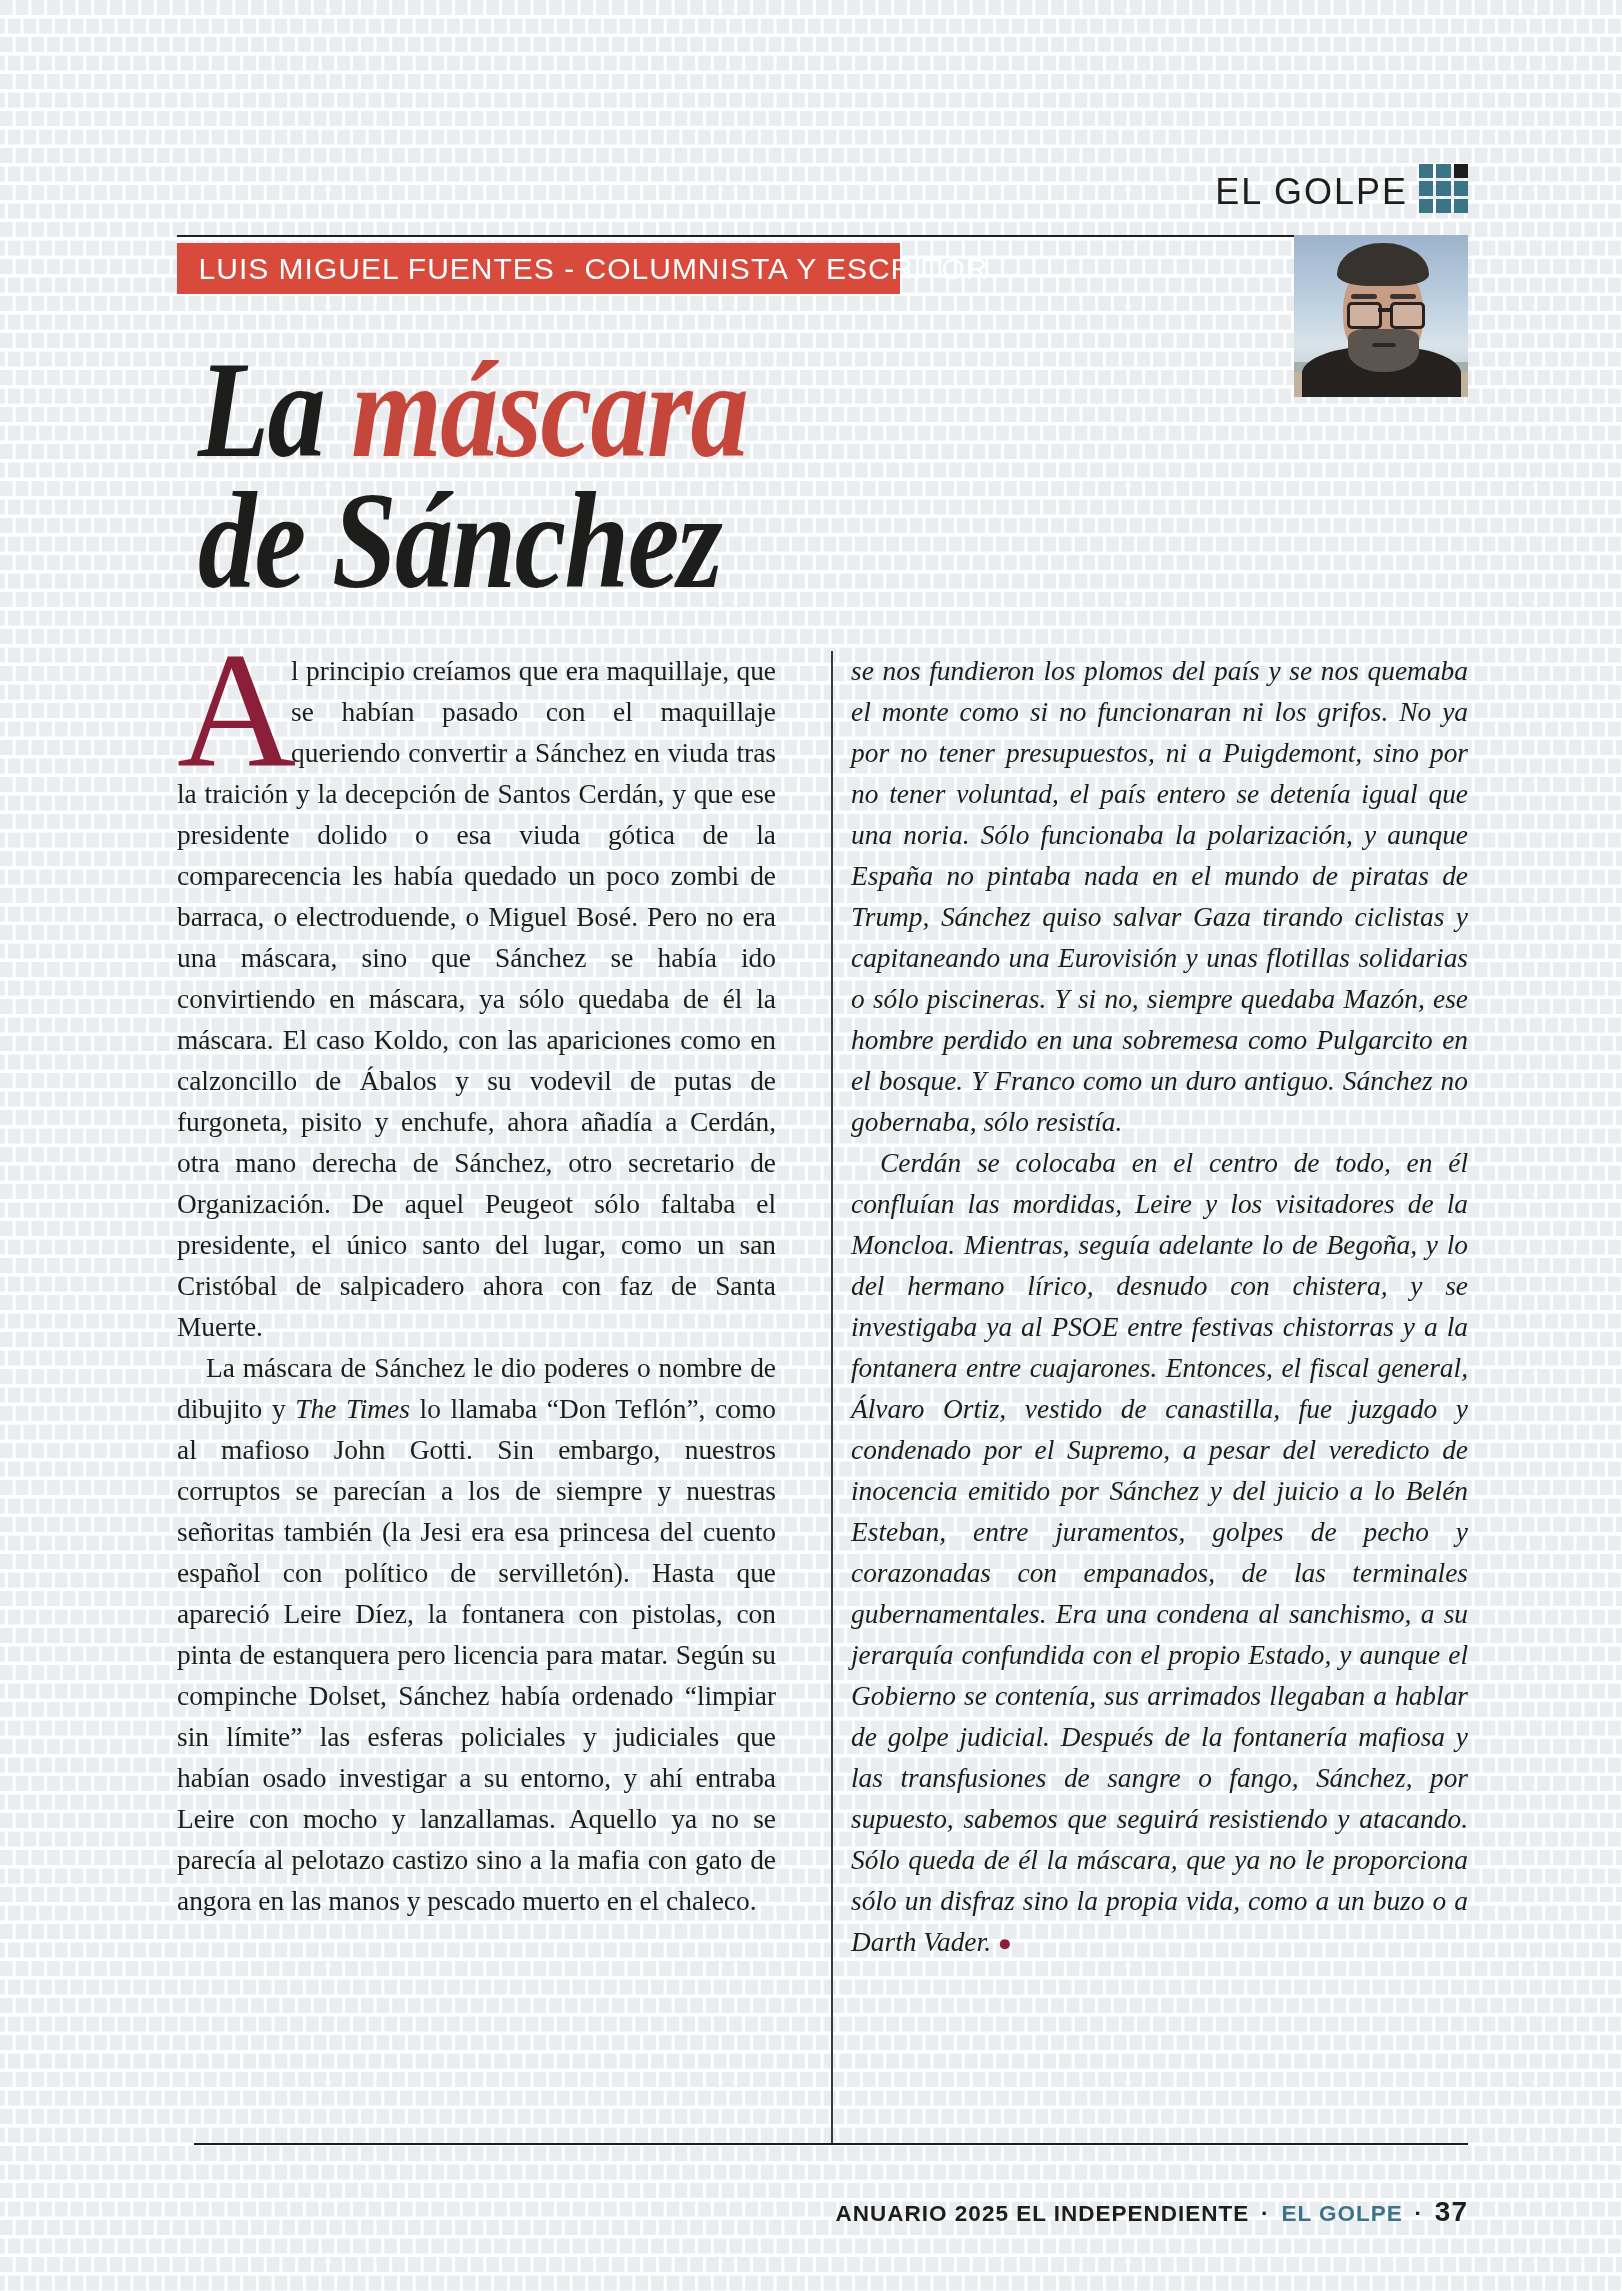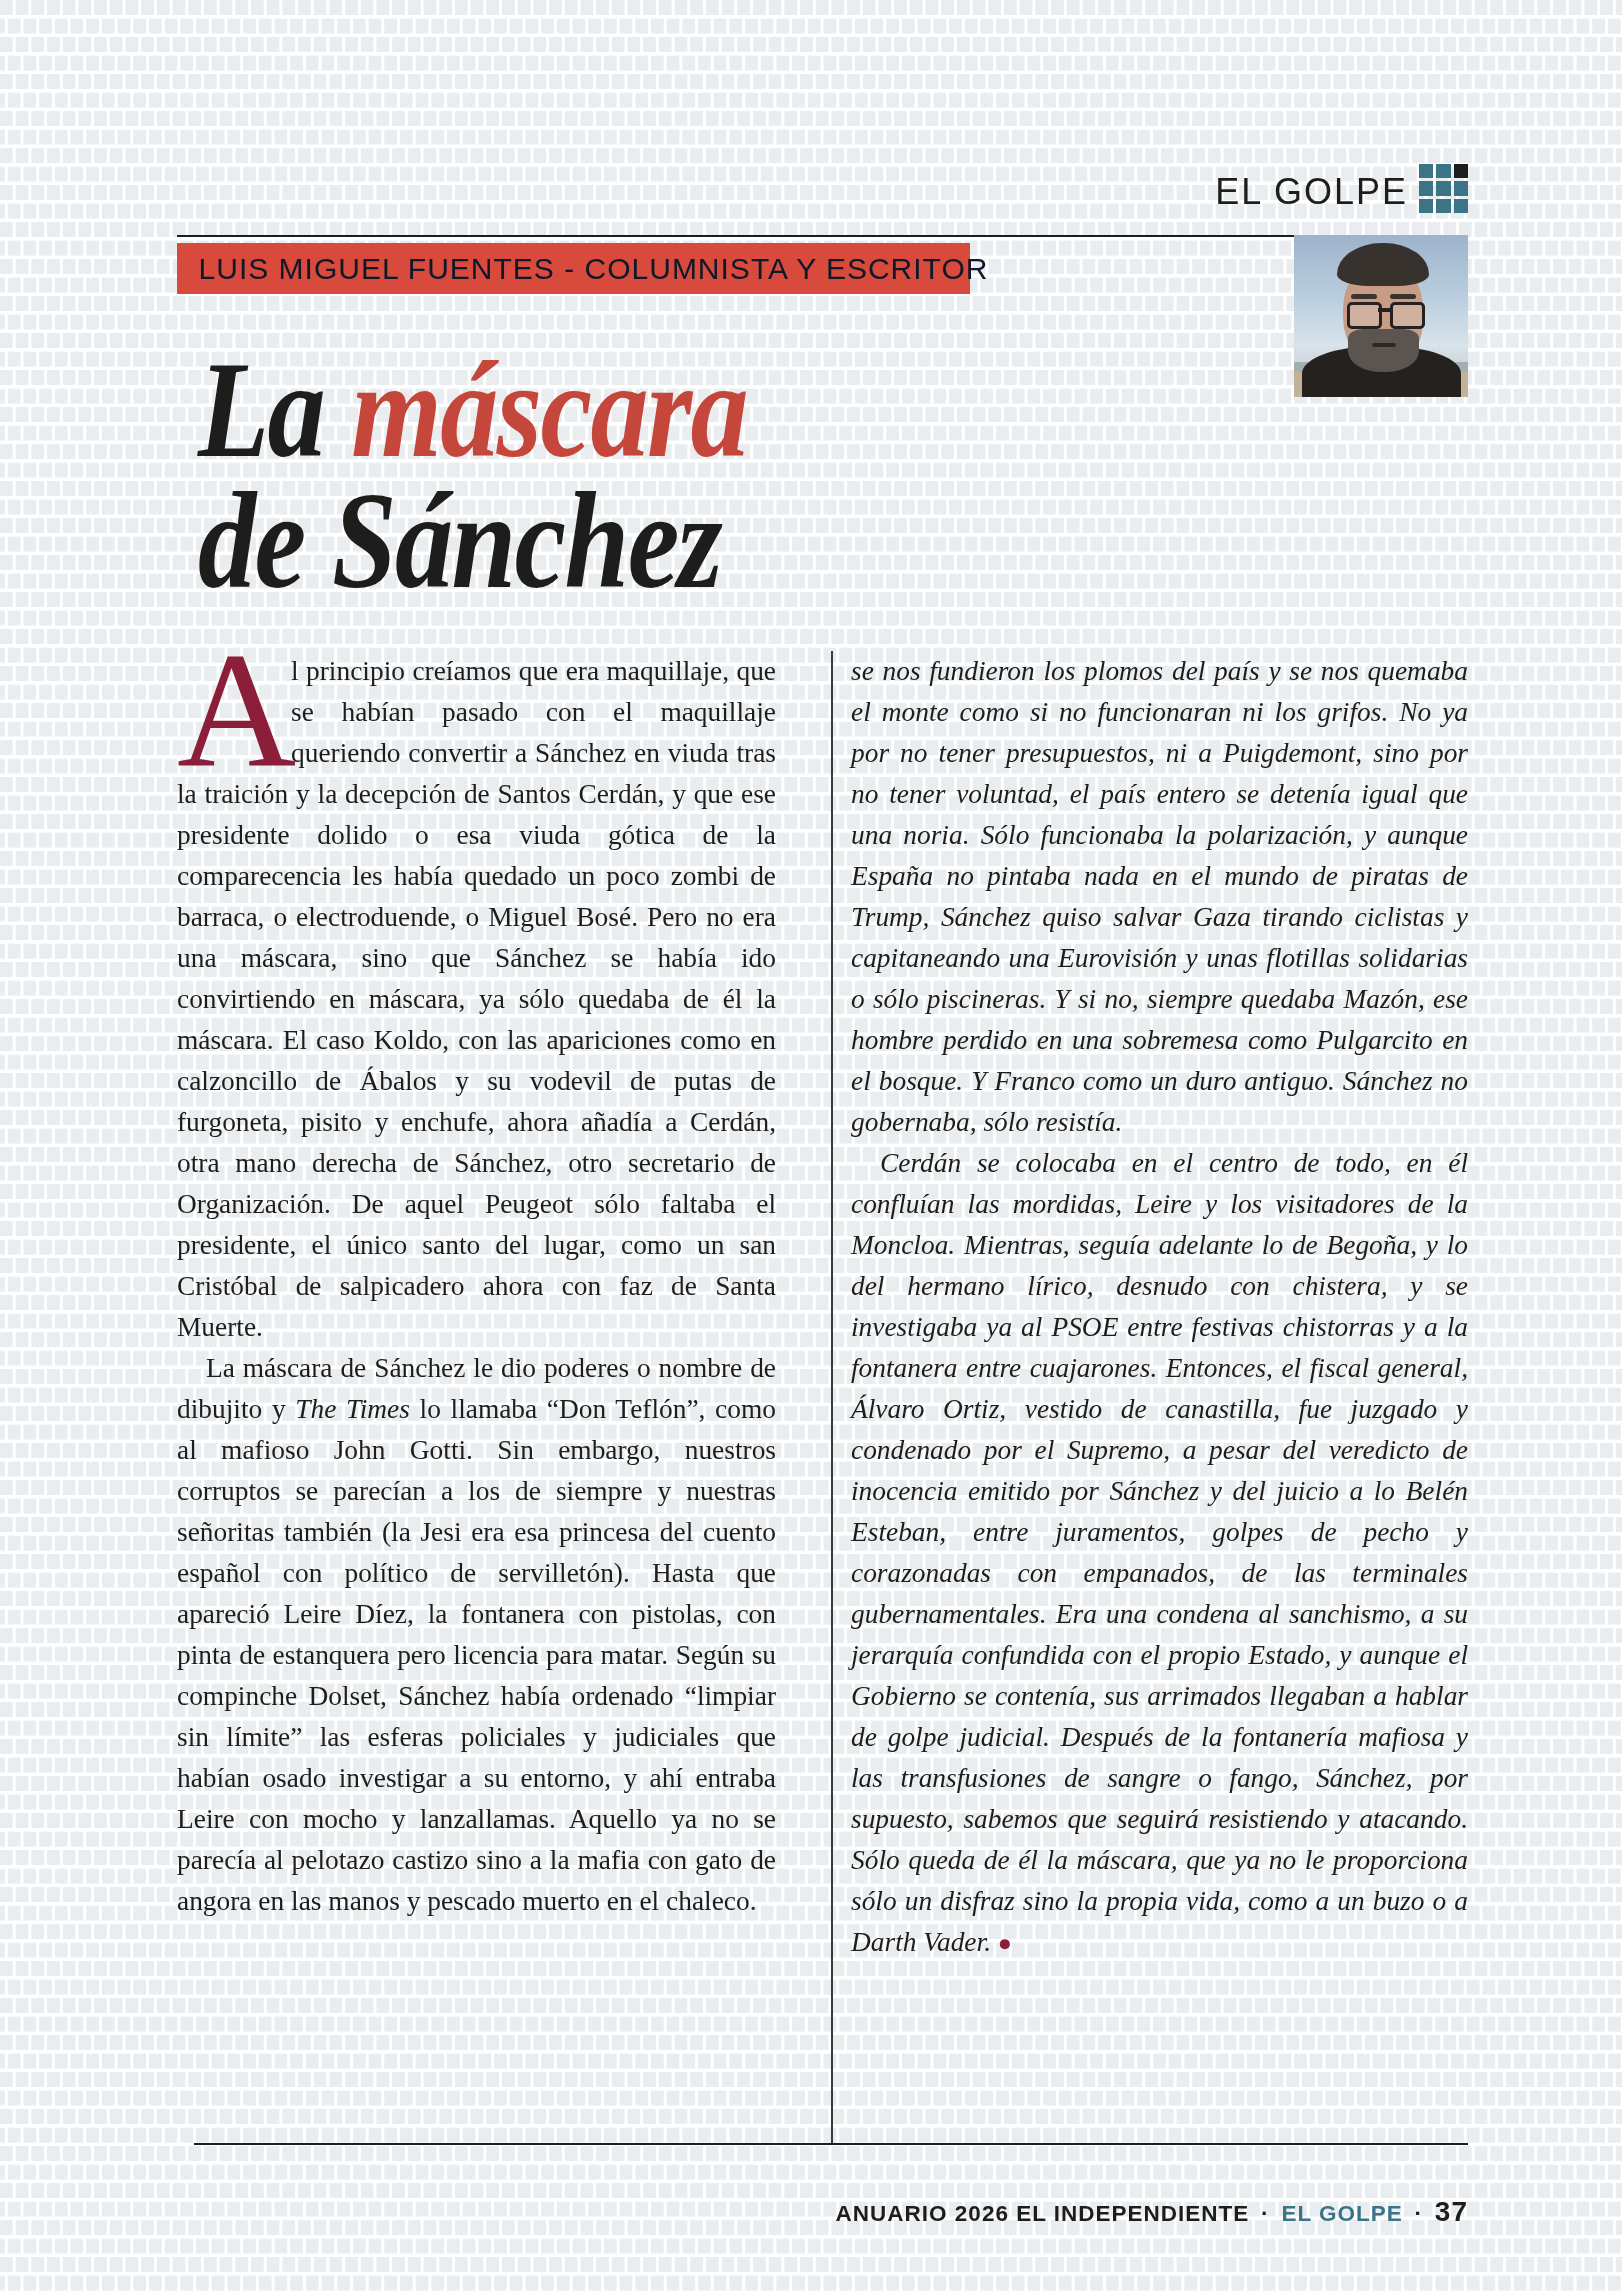--- a/index.html
+++ b/index.html
@@ -27,22 +27,22 @@
     width:49px; height:49px;
     display:grid; grid-template-columns:repeat(3,1fr); grid-template-rows:repeat(3,1fr);
     gap:2.9px;
   }
   .grid-icon div{background:#3b7487;}
   .grid-icon div.dark{background:#1d1d1b;}
   .top-rule{
     position:absolute; left:177px; top:235px; width:1291px; height:2px; background:#1d1d1b;
   }
   .byline-banner{
-    position:absolute; left:177px; top:243px; width:793px; height:51px;
-    background:#d84a3c; color:#0f172a;
+    position:absolute; left:177px; top:243px; width:723px; height:51px;
+    background:#d84a3c; color:#ffffff;
     font-family:"Liberation Sans", sans-serif;
     font-size:30px; letter-spacing:1px;
     line-height:51px; padding-left:21.6px; box-sizing:border-box;
     white-space:nowrap;
   }
   
   .photo{
     position:absolute; left:1294px; top:235px; width:174px; height:162px; overflow:hidden;
     background:linear-gradient(180deg,#9db3cc 0%,#bccfdf 40%,#d8e3ea 68%,#cfd9de 78%);
   }
@@ -158,21 +158,21 @@
     <p><span>La máscara de Sánchez le dio poderes o nombre de dibujito y </span><span class="titleref">The Times</span><span> lo llamaba “Don Teflón”, como al mafioso John Gotti. Sin embargo, nuestros corruptos se parecían a los de siempre y nuestras señoritas también (la Jesi era esa princesa del cuento español con político de servilletón). Hasta que apareció Leire Díez, la fontanera con pistolas, con pinta de estanquera pero licencia para matar. Según su compinche Dolset, Sánchez había ordenado “limpiar sin límite” las esferas policiales y judiciales que habían osado investigar a su entorno, y ahí entraba Leire con mocho y lanzallamas. Aquello ya no se parecía al pelotazo castizo sino a la mafia con gato de angora en las manos y pescado muerto en el chaleco.</span></p>
   </div>
 
   <div class="col col2">
     <p class="no-indent"><span>se nos fundieron los plomos del país y se nos quemaba el monte como si no funcionaran ni los grifos. No ya por no tener presupuestos, ni a Puigdemont, sino por no tener voluntad, el país entero se detenía igual que una noria. Sólo funcionaba la polarización, y aunque España no pintaba nada en el mundo de piratas de Trump, Sánchez quiso salvar Gaza tirando ciclistas y capitaneando una Eurovisión y unas flotillas solidarias o sólo piscineras. Y si no, siempre quedaba Mazón, ese hombre perdido en una sobremesa como Pulgarcito en el bosque. Y Franco como un duro antiguo. Sánchez no gobernaba, sólo resistía.</span></p>
     <p><span>Cerdán se colocaba en el centro de todo, en él confluían las mordidas, Leire y los visitadores de la Moncloa. Mientras, seguía adelante lo de Begoña, y lo del hermano lírico, desnudo con chistera, y se investigaba ya al PSOE entre festivas chistorras y a la fontanera entre cuajarones. Entonces, el fiscal general, Álvaro Ortiz, vestido de canastilla, fue juzgado y condenado por el Supremo, a pesar del veredicto de inocencia emitido por Sánchez y del juicio a lo Belén Esteban, entre juramentos, golpes de pecho y corazonadas con empanados, de las terminales gubernamentales. Era una condena al sanchismo, a su jerarquía confundida con el propio Estado, y aunque el Gobierno se contenía, sus arrimados llegaban a hablar de golpe judicial. Después de la fontanería mafiosa y las transfusiones de sangre o fango, Sánchez, por supuesto, sabemos que seguirá resistiendo y atacando. Sólo queda de él la máscara, que ya no le proporciona sólo un disfraz sino la propia vida, como a un buzo o a Darth Vader. </span><span class="end-mark">●</span></p>
   </div>
 
   <div class="footer-rule"></div>
   <div class="footer">
-    <span>ANUARIO 2026 EL INDEPENDIENTE</span>
+    <span>ANUARIO 2025 EL INDEPENDIENTE</span>
     <span>·</span>
     <span class="section">EL GOLPE</span>
     <span>·</span>
     <span class="page-num">37</span>
   </div>
 
 </div>
 
 
 </body></html>

